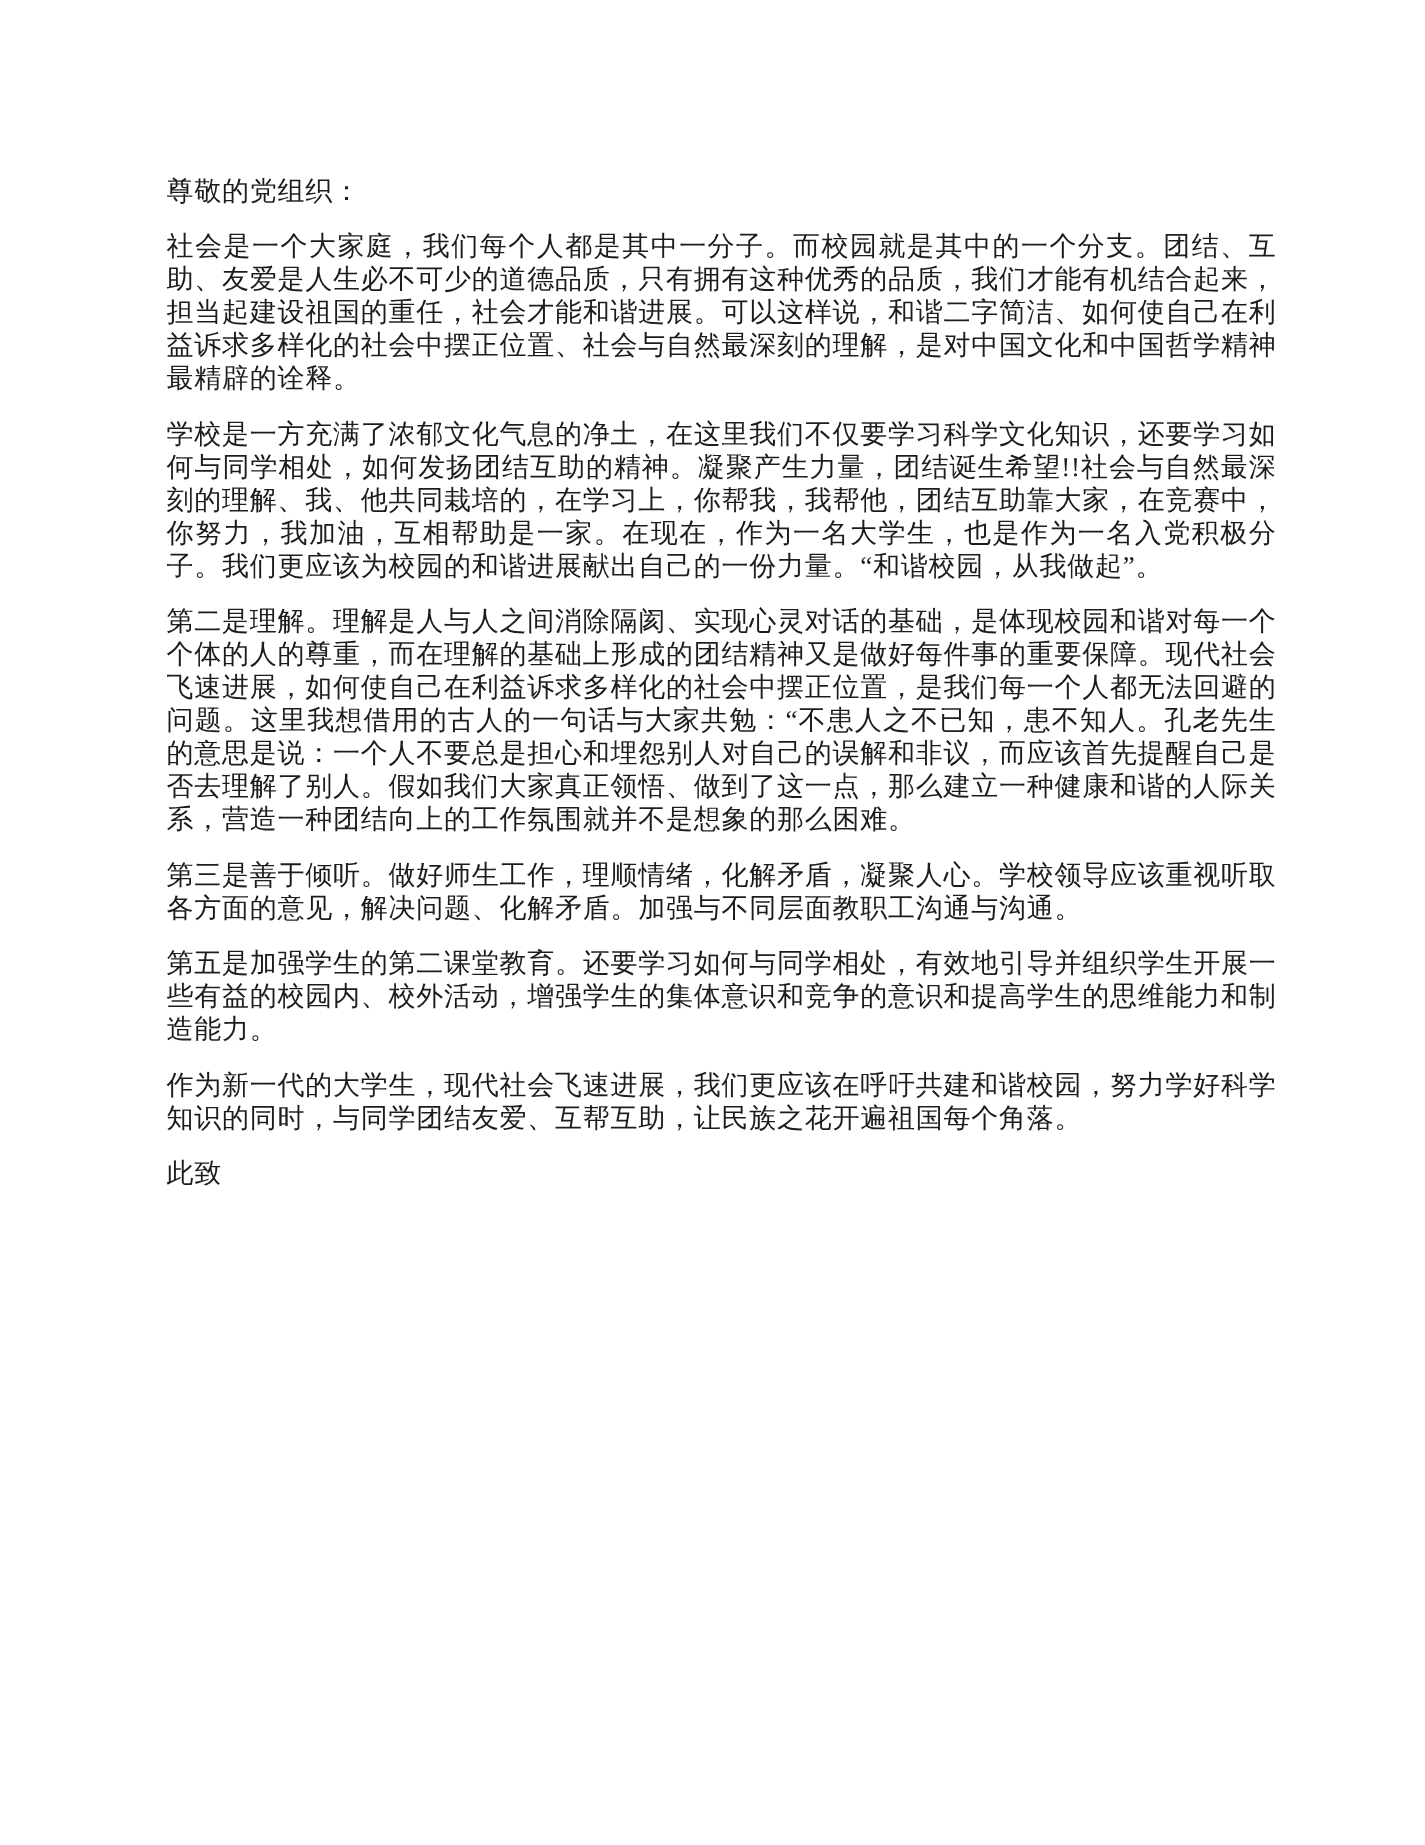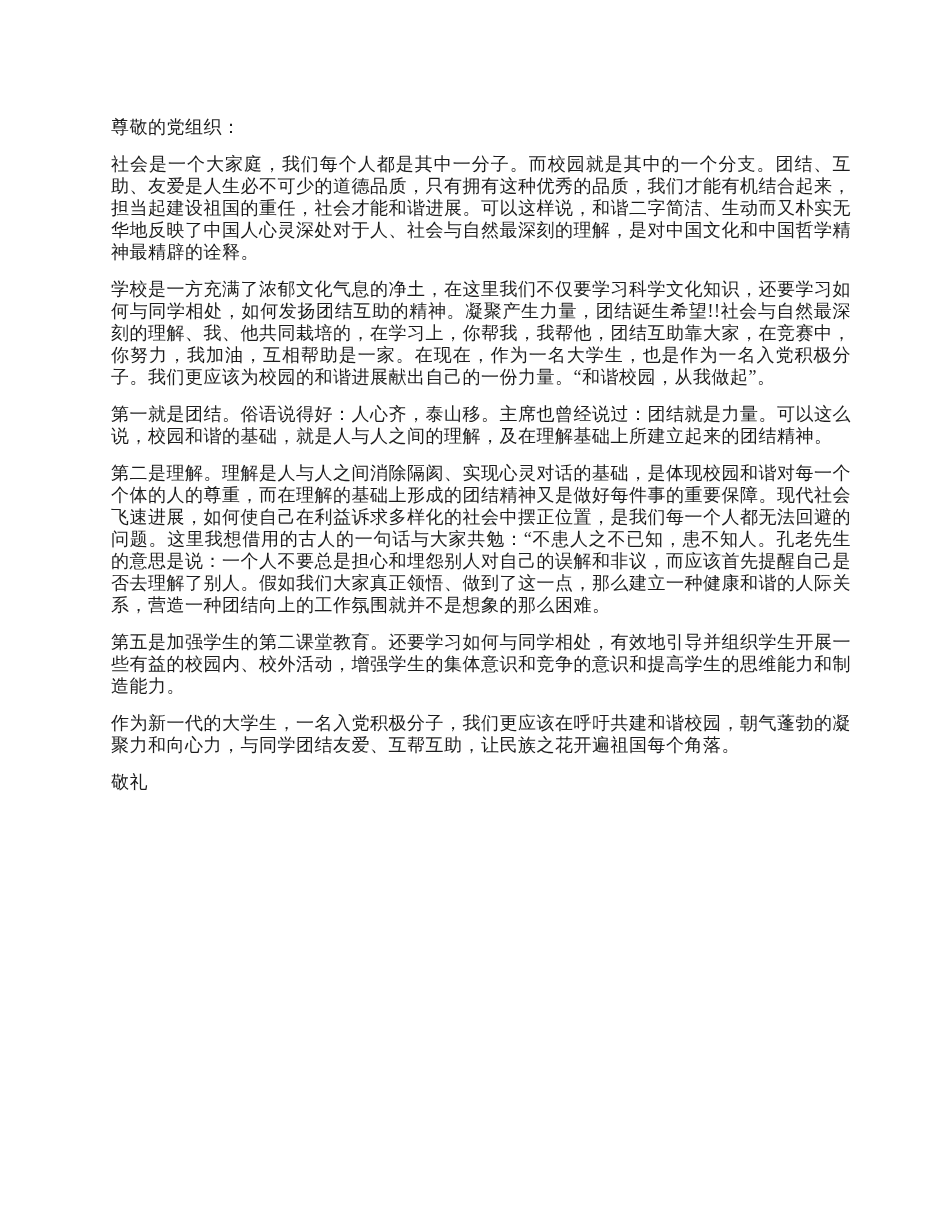--- a/index.html
+++ b/index.html
@@ -32,21 +32,21 @@
   .doc-text p.no-justify {
     text-align: left;
   }
 </style>
 </head>
 <body>
 
 <div class="page">
   <div class="doc-text">
     <p class="no-justify">尊敬的党组织：</p>
-    <p>社会是一个大家庭，我们每个人都是其中一分子。而校园就是其中的一个分支。团结、互助、友爱是人生必不可少的道德品质，只有拥有这种优秀的品质，我们才能有机结合起来，担当起建设祖国的重任，社会才能和谐进展。可以这样说，和谐二字简洁、生动而又朴实无华地反映了中国人心灵深处对于人、社会与自然最深刻的理解，是对中国文化和中国哲学精神最精辟的诠释。</p>
+    <p>社会是一个大家庭，我们每个人都是其中一分子。而校园就是其中的一个分支。团结、互助、友爱是人生必不可少的道德品质，只有拥有这种优秀的品质，我们才能有机结合起来，担当起建设祖国的重任，社会才能和谐进展。可以这样说，和谐二字简洁、如何使自己在利益诉求多样化的社会中摆正位置、社会与自然最深刻的理解，是对中国文化和中国哲学精神最精辟的诠释。</p>
     <p>学校是一方充满了浓郁文化气息的净土，在这里我们不仅要学习科学文化知识，还要学习如何与同学相处，如何发扬团结互助的精神。凝聚产生力量，团结诞生希望!!社会与自然最深刻的理解、我、他共同栽培的，在学习上，你帮我，我帮他，团结互助靠大家，在竞赛中，你努力，我加油，互相帮助是一家。在现在，作为一名大学生，也是作为一名入党积极分子。我们更应该为校园的和谐进展献出自己的一份力量。“和谐校园，从我做起”。</p>
-    <p>第一就是团结。俗语说得好：人心齐，泰山移。主席也曾经说过：团结就是力量。可以这么说，校园和谐的基础，就是人与人之间的理解，及在理解基础上所建立起来的团结精神。</p>
     <p>第二是理解。理解是人与人之间消除隔阂、实现心灵对话的基础，是体现校园和谐对每一个个体的人的尊重，而在理解的基础上形成的团结精神又是做好每件事的重要保障。现代社会飞速进展，如何使自己在利益诉求多样化的社会中摆正位置，是我们每一个人都无法回避的问题。这里我想借用的古人的一句话与大家共勉：“不患人之不已知，患不知人。孔老先生的意思是说：一个人不要总是担心和埋怨别人对自己的误解和非议，而应该首先提醒自己是否去理解了别人。假如我们大家真正领悟、做到了这一点，那么建立一种健康和谐的人际关系，营造一种团结向上的工作氛围就并不是想象的那么困难。</p>
+    <p>第三是善于倾听。做好师生工作，理顺情绪，化解矛盾，凝聚人心。学校领导应该重视听取各方面的意见，解决问题、化解矛盾。加强与不同层面教职工沟通与沟通。</p>
     <p>第五是加强学生的第二课堂教育。还要学习如何与同学相处，有效地引导并组织学生开展一些有益的校园内、校外活动，增强学生的集体意识和竞争的意识和提高学生的思维能力和制造能力。</p>
-    <p>作为新一代的大学生，一名入党积极分子，我们更应该在呼吁共建和谐校园，朝气蓬勃的凝聚力和向心力，与同学团结友爱、互帮互助，让民族之花开遍祖国每个角落。</p>
-    <p class="no-justify">敬礼</p>
+    <p>作为新一代的大学生，现代社会飞速进展，我们更应该在呼吁共建和谐校园，努力学好科学知识的同时，与同学团结友爱、互帮互助，让民族之花开遍祖国每个角落。</p>
+    <p class="no-justify">此致</p>
   </div>
 </div>
 
 </body></html>

